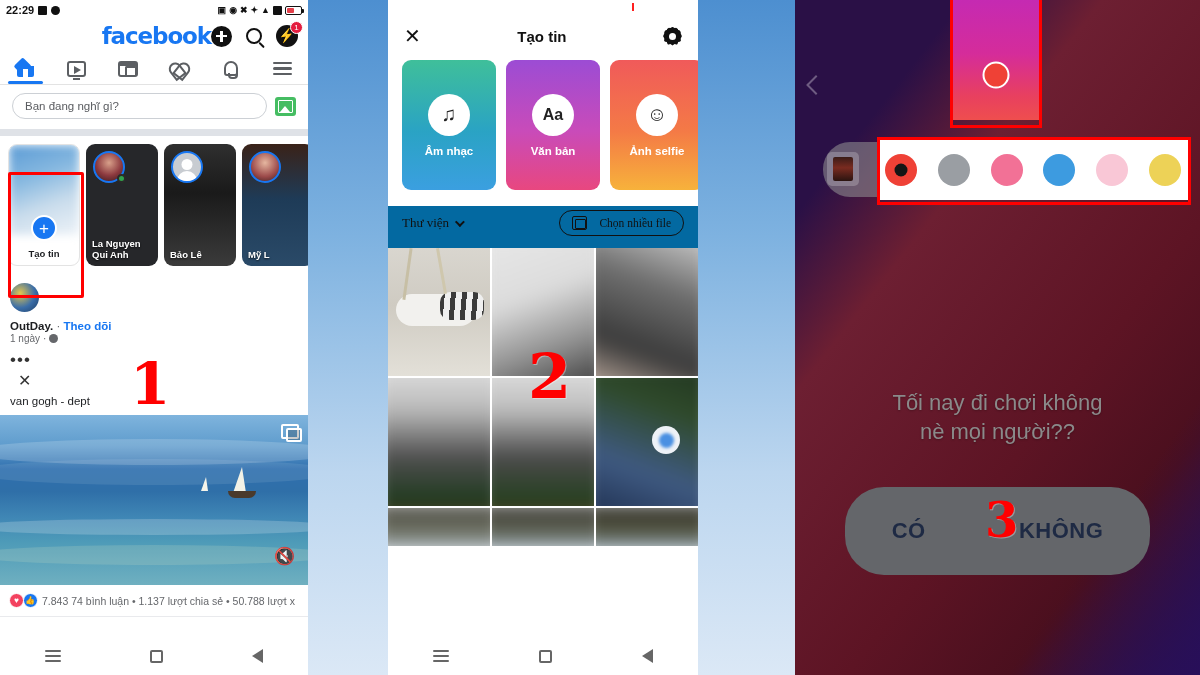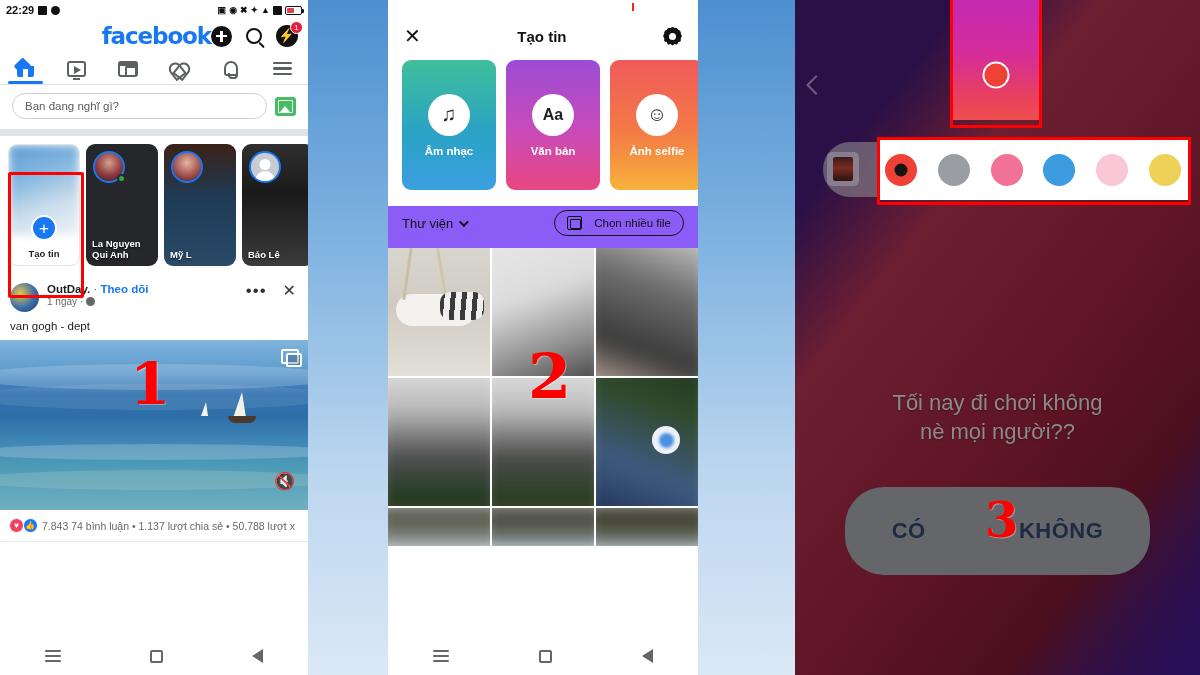--- a/index.html
+++ b/index.html
@@ -95,21 +95,21 @@
   .online-dot{position:absolute;left:31px;top:30px;width:9px;height:9px;border-radius:50%;background:#31a24c;border:2px solid #2a2a2a;}
 
   .story-create{background:#fff;border:1px solid #e3e3e3;}
   .sc-img{position:absolute;inset:0 0 30px 0;background:linear-gradient(160deg,#5b9bd5 0%,#86b8e0 35%,#c9dcec 65%,#eef3f8 100%);filter:blur(4px);}
   .sc-plus{position:absolute;left:50%;bottom:24px;transform:translateX(-50%);width:26px;height:26px;border-radius:50%;
       background:#1877F2;border:2.5px solid #fff;display:flex;align-items:center;justify-content:center;color:#fff;font-size:17px;line-height:1;}
   .sc-label{position:absolute;left:0;right:0;bottom:6px;text-align:center;font-size:9.5px;font-weight:bold;color:#1c1e21;}
   .hl-box{position:absolute;border:3px solid #ff0000;border-radius:2px;pointer-events:none;}
 
   .post{background:#fff;}
-  .post-head{display:flex;align-items:flex-start;gap:8px;padding:9px 10px 4px;}
+  .post-head{display:flex;align-items:flex-start;gap:8px;padding:9px 10px 4px;flex-direction:column;}
   .post-av{width:29px;height:29px;border-radius:50%;flex:none;
       background:radial-gradient(circle at 35% 35%,#e3c64e 0%,#3b6ea8 55%,#1c3c63 100%);}
   .post-meta{flex:1;min-width:0;}
   .post-l1{font-size:11.5px;color:#1c1e21;font-weight:bold;}
   .post-l1 .follow{color:#1877F2;}
   .post-l1 .dot{color:#65676b;font-weight:normal;}
   .post-l2{font-size:10px;color:#65676b;margin-top:1px;display:flex;align-items:center;gap:3px;}
   .globe{width:9px;height:9px;border-radius:50%;background:#65676b;display:inline-block;}
   .post-dots{font-size:17px;color:#333;letter-spacing:1px;line-height:10px;padding-top:3px;}
   .post-x{font-size:16px;color:#333;line-height:12px;padding:2px 2px 0 8px;}
@@ -141,21 +141,21 @@
   .ic-gear::after{content:"";position:absolute;left:6px;top:6px;width:7px;height:7px;border-radius:50%;background:#fff;}
 
   .cards{display:flex;gap:10px;padding:0 14px 16px;background:#fff;overflow:hidden;}
   .card{width:94px;height:130px;border-radius:9px;flex:none;position:relative;display:flex;flex-direction:column;align-items:center;justify-content:center;gap:9px;}
   .card-ic{width:42px;height:42px;border-radius:50%;background:#fff;display:flex;align-items:center;justify-content:center;font-size:20px;color:#222;}
   .card-lb{font-size:11.5px;color:#fff;font-weight:bold;}
   .c-music{background:linear-gradient(180deg,#3fbf9a 0%,#2aa3c4 55%,#3b9fe0 100%);}
   .c-text{background:linear-gradient(180deg,#9c4cd4 0%,#c94bb9 55%,#e8477f 100%);}
   .c-selfie{background:linear-gradient(180deg,#f05a5a 0%,#f47a46 55%,#f7b23b 100%);}
 
-  .lib-bar{display:flex;align-items:center;justify-content:space-between;padding:4px 14px 12px;background:#8b5cf6;}
+  .lib-bar{display:flex;align-items:center;justify-content:space-between;padding:4px 14px 12px;background:#0369a1;font-family:Liberation Serif, serif;}
   .lib-left{display:flex;align-items:center;gap:6px;font-size:13px;color:#111;}
   .chev-d{width:7px;height:7px;border-right:2px solid #111;border-bottom:2px solid #111;transform:rotate(45deg) translateY(-2px);}
   .multi-btn{display:flex;align-items:center;gap:12px;border:1.5px solid #111;border-radius:16px;padding:5px 12px;font-size:11.5px;color:#111;}
   .ic-stack{width:15px;height:14px;border:1.5px solid #111;border-radius:2px;position:relative;}
   .ic-stack::before{content:"";position:absolute;left:2px;top:2px;width:9px;height:8px;border:1.2px solid #111;border-radius:1px;}
 
   .grid{display:grid;grid-template-columns:repeat(3,1fr);gap:2px;padding:0 0 0 0;}
   .cell{height:128px;overflow:hidden;position:relative;}
   .bl{filter:blur(7px);transform:scale(1.25);position:absolute;inset:0;}
   .fab{position:absolute;right:18px;bottom:52px;width:28px;height:28px;border-radius:50%;background:#eef2f7;
@@ -277,31 +277,31 @@
         <div class="sc-plus">+</div>
         <div class="sc-label">Tạo tin</div>
       </div>
 
       <div class="story" style="background:#26272a">
         <div class="av" style="background:radial-gradient(circle at 50% 35%,#d8a08a 0%,#8d3a3f 55%,#35191c 100%)"></div>
         <div class="online-dot"></div>
         <div class="nm">La Nguyen Qui Anh</div>
       </div>
 
-      <div class="story" style="background:linear-gradient(180deg,#3a2218 0%,#1e3b57 45%,#2a4a68 100%)">
-        <div class="av" style="background:radial-gradient(circle at 50% 35%,#e6b7a0 0%,#9c4a4a 60%,#3a1e1e 100%)"></div>
-        <div class="nm">Mỹ L</div>
-      </div>
-
       <div class="story" style="background:linear-gradient(180deg,#2f2f2f 0%,#1a1a1a 40%,#3b3b3b 100%)">
         <div class="av" style="background:#c8ccd1">
           <div class="av-person"></div>
           <div class="av-body"></div>
         </div>
         <div class="nm">Bảo Lê</div>
+      </div>
+
+      <div class="story" style="background:linear-gradient(180deg,#3a2218 0%,#1e3b57 45%,#2a4a68 100%)">
+        <div class="av" style="background:radial-gradient(circle at 50% 35%,#e6b7a0 0%,#9c4a4a 60%,#3a1e1e 100%)"></div>
+        <div class="nm">Mỹ L</div>
       </div>
     </div>
 
     <div class="post">
       <div class="post-head">
         <div class="post-av"></div>
         <div class="post-meta">
           <div class="post-l1">
             <span>OutDay.</span>
             <span class="dot">·</span>

